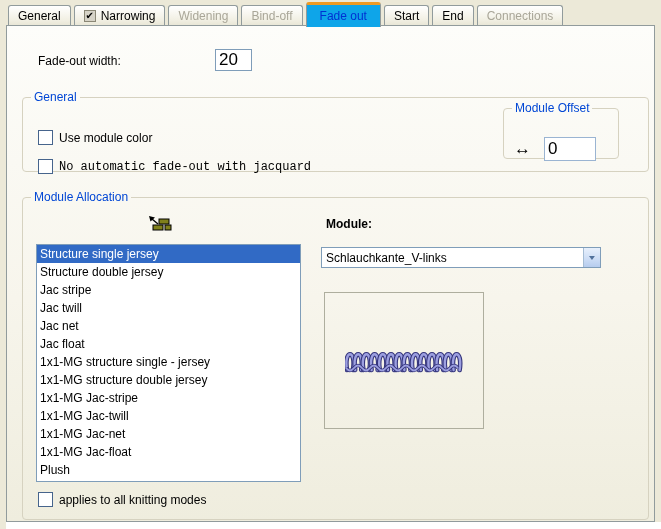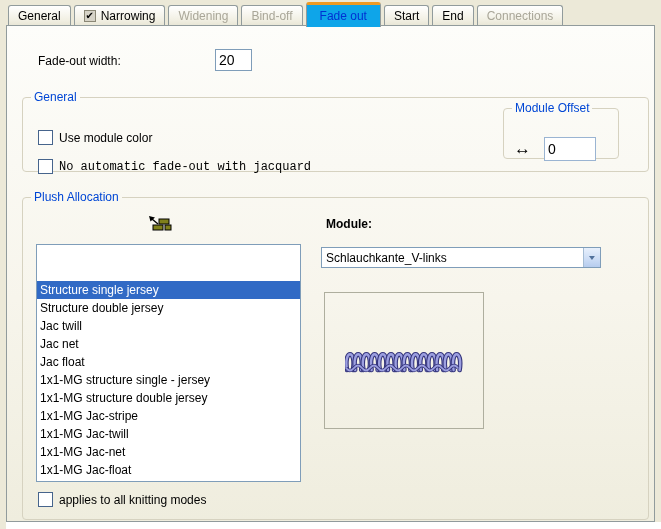--- a/index.html
+++ b/index.html
@@ -54,21 +54,21 @@
     font-size: 10px; line-height: 10px; color: #000;
   }
   .tab-mark { display: none; }
   .tab.checked .tab-mark { display: block; }
 
   
   .label { position: absolute; white-space: nowrap; }
   input.txt {
     position: absolute;
     border: 1px solid #7f9db9; background: #fff;
-    font-family: "Liberation Sans", sans-serif; font-size: 14px;
+    font-family: "Liberation Sans", sans-serif; font-size: 17px;
     padding: 2px 3px; outline: none;
   }
   fieldset.grp {
     position: absolute;
     border: 1px solid #d6d2c0; border-radius: 4px;
   }
   fieldset.grp legend {
     margin-left: 8px; padding: 0 3px;
     color: #0046d5; font-size: 12px;
   }
@@ -82,21 +82,21 @@
 
   
   .assign-btn { position: absolute; left: 124px; top: 11px; width: 26px; height: 22px; }
   .listbox {
     position: absolute; left: 13px; top: 40px; width: 265px; height: 238px;
     background: #fff; border: 1px solid #7f9db9; overflow: hidden;
   }
   .li {
     height: 18px; line-height: 18px; padding-left: 3px; white-space: nowrap;
   }
-  .li.selected { background: #316ac5; color: #fff; margin-top: 36px; }
+  .li.selected { background: #316ac5; color: #fff; }
 
   .combo {
     position: absolute; left: 298px; top: 43px; width: 280px; height: 21px;
     background: #fff; border: 1px solid #7f9db9;
     display: flex; align-items: center; justify-content: space-between;
   }
   .combo-text { flex: 1; padding-left: 4px; white-space: nowrap; overflow: hidden; }
   .combo-btn {
     width: 17px; height: 100%;
     border-left: 1px solid #a5bcd4;
@@ -178,36 +178,37 @@
     </div>
 </fieldset>
 
 <fieldset class="grp" style="left:503px; top:101px; width:116px; height:58px;">
   <legend>Module Offset</legend>
   <span class="lr-arrow">↔</span>
   <input class="txt" style="left: 40px; top: 22px; width: 52px; height: 24px; border-color: rgb(154, 180, 210);" value="0">
 </fieldset>
 
 <fieldset class="grp" style="left:22px; top:190px; width:627px; height:330px;">
-  <legend>Plush Allocation</legend>
+  <legend>Module Allocation</legend>
 
   <div class="assign-btn">
     <svg width="26" height="22" viewBox="0 0 26 22">
       <rect x="12" y="4" width="10" height="5" fill="#80801a" stroke="#000"></rect>
       <rect x="6" y="10" width="10" height="5" fill="#80801a" stroke="#000"></rect>
       <rect x="18" y="10" width="6" height="5" fill="#80801a" stroke="#000"></rect>
       <path d="M11,9 L5,4" stroke="#000" stroke-width="1.4" fill="none"></path>
       <path d="M2,1 L8,2.5 L3.5,6.5 Z" fill="#000"></path>
     </svg>
   </div>
 
   <div class="listbox">
 
   <div class="li selected">Structure single jersey</div>
       <div class="li">Structure double jersey</div>
+      <div class="li">Jac stripe</div>
       <div class="li">Jac twill</div>
       <div class="li">Jac net</div>
       <div class="li">Jac float</div>
       <div class="li">1x1-MG structure single - jersey</div>
       <div class="li">1x1-MG structure double jersey</div>
       <div class="li">1x1-MG Jac-stripe</div>
       <div class="li">1x1-MG Jac-twill</div>
       <div class="li">1x1-MG Jac-net</div>
       <div class="li">1x1-MG Jac-float</div>
       <div class="li">Plush</div>

